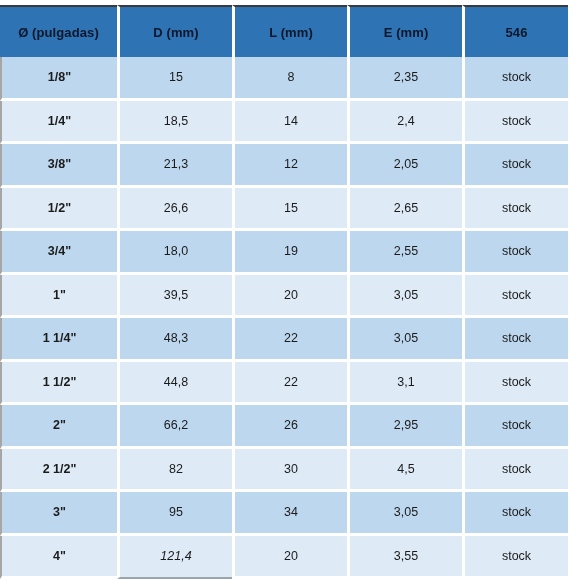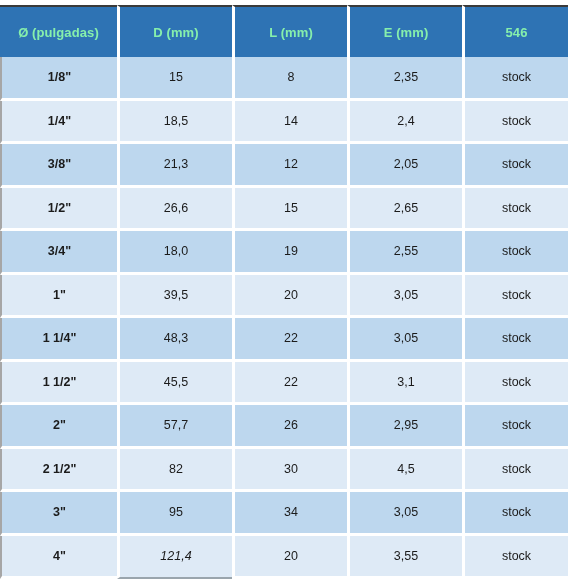--- a/index.html
+++ b/index.html
@@ -35,21 +35,21 @@
 
   
   col.c0 { width: 117px; }
   col.c1 { width: 115px; }
   col.c2 { width: 115px; }
   col.c3 { width: 115px; }
   col.c4 { width: 106px; }
 
   thead th {
     background: #2E73B4;
-    color: #86efac;
+    color: #0f172a;
     font-size: 13px;
     font-weight: bold;
     height: 52px;
     text-align: center;
     vertical-align: middle;
     border-top: 2px solid #3a3a3a;
     border-left: 3px solid #ffffff;
     border-right: 0;
     border-bottom: 0;
     padding: 0 2px;
@@ -152,28 +152,28 @@
         </tr>
         <tr class="odd">
           <td class="first cellDiameter">1 1/4"</td>
           <td class="cellD">48,3</td>
           <td class="cellL">22</td>
           <td class="cellE">3,05</td>
           <td class="cell316">stock</td>
         </tr>
         <tr class="even">
           <td class="first cellDiameter">1 1/2"</td>
-          <td class="cellD">45,5</td>
+          <td class="cellD">44,8</td>
           <td class="cellL">22</td>
           <td class="cellE">3,1</td>
           <td class="cell316">stock</td>
         </tr>
         <tr class="odd">
           <td class="first cellDiameter">2"</td>
-          <td class="cellD">57,7</td>
+          <td class="cellD">66,2</td>
           <td class="cellL">26</td>
           <td class="cellE">2,95</td>
           <td class="cell316">stock</td>
         </tr>
         <tr class="even">
           <td class="first cellDiameter">2 1/2"</td>
           <td class="cellD">82</td>
           <td class="cellL">30</td>
           <td class="cellE">4,5</td>
           <td class="cell316">stock</td>

